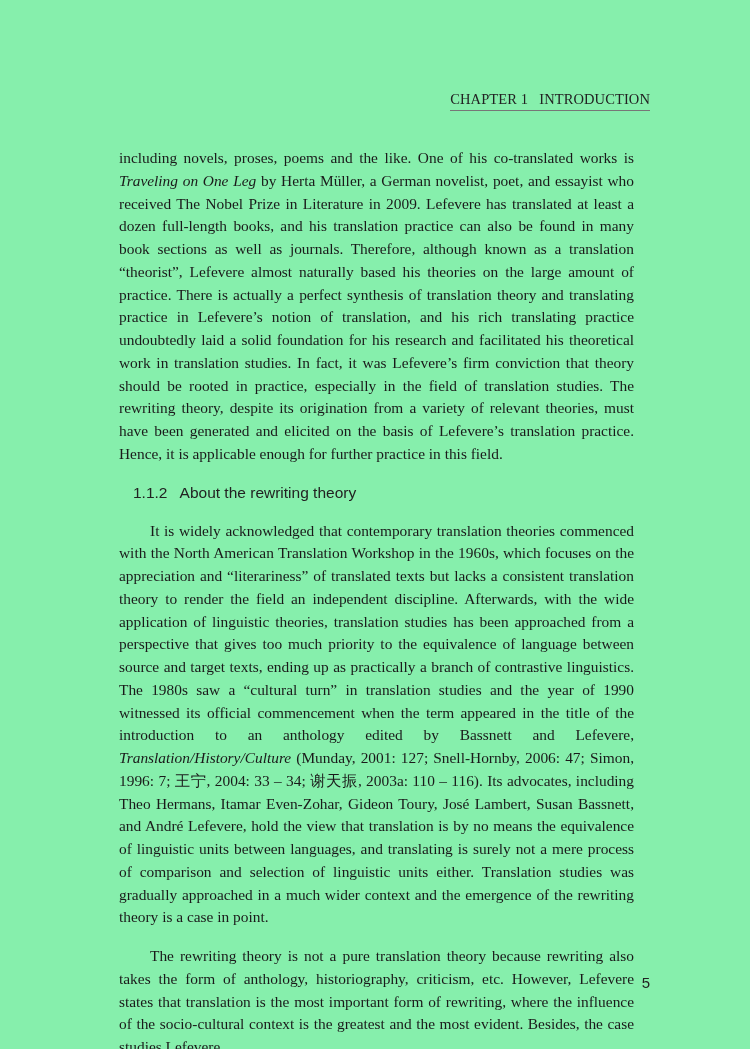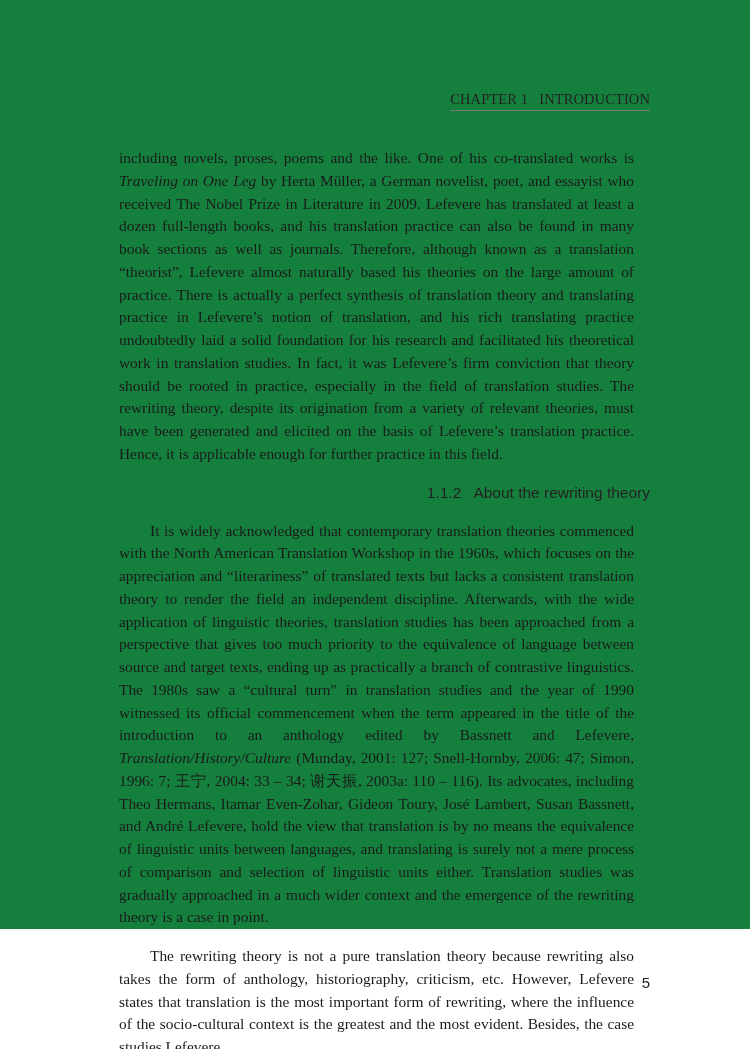--- a/index.html
+++ b/index.html
@@ -1,32 +1,32 @@
 <!DOCTYPE html>
 <html><head>
 <meta charset="utf-8">
 <style>
   html, body { margin: 0; padding: 0; background: #ffffff; }
   body { width: 750px; height: 1049px; position: relative; overflow: hidden; }
-  .page { position: absolute; left: 0; top: 0; width: 750px; height: 929px; background: #15803d; }
+  .page { position: absolute; left: 0; top: 0; width: 750px; height: 1049px; background: #86efac; }
   .running-head {
     position: absolute; right: 100px; top: 91px;
     font-family: "Liberation Serif", serif; font-size: 14.5px; color: #222;
     letter-spacing: 0.1px; padding-bottom: 2px;
     border-bottom: 1.5px solid #777; white-space: pre;
   }
   .body {
     position: absolute; left: 103px; top: 131px; width: 547px;
     font-family: "Liberation Serif", serif; font-size: 15.4px; line-height: 22.75px; color: #1a1a1a;
   }
   .body p { margin: 16px; text-align: justify; }
   .body p.indent { text-indent: 31px; }
   .heading {
     font-family: "Liberation Sans", sans-serif; font-size: 15.5px; color: #222;
-    margin: 9px 0 3px 30px; line-height: 22px; white-space: pre; text-align: right;
+    margin: 9px 0 3px 30px; line-height: 22px; white-space: pre;
   }
   .it { font-style: italic; }
   .page-number {
     position: absolute; right: 100px; top: 974px;
     font-family: "Liberation Sans", sans-serif; font-size: 15px; color: #222;
   }
 </style>
 </head>
 <body>
 

